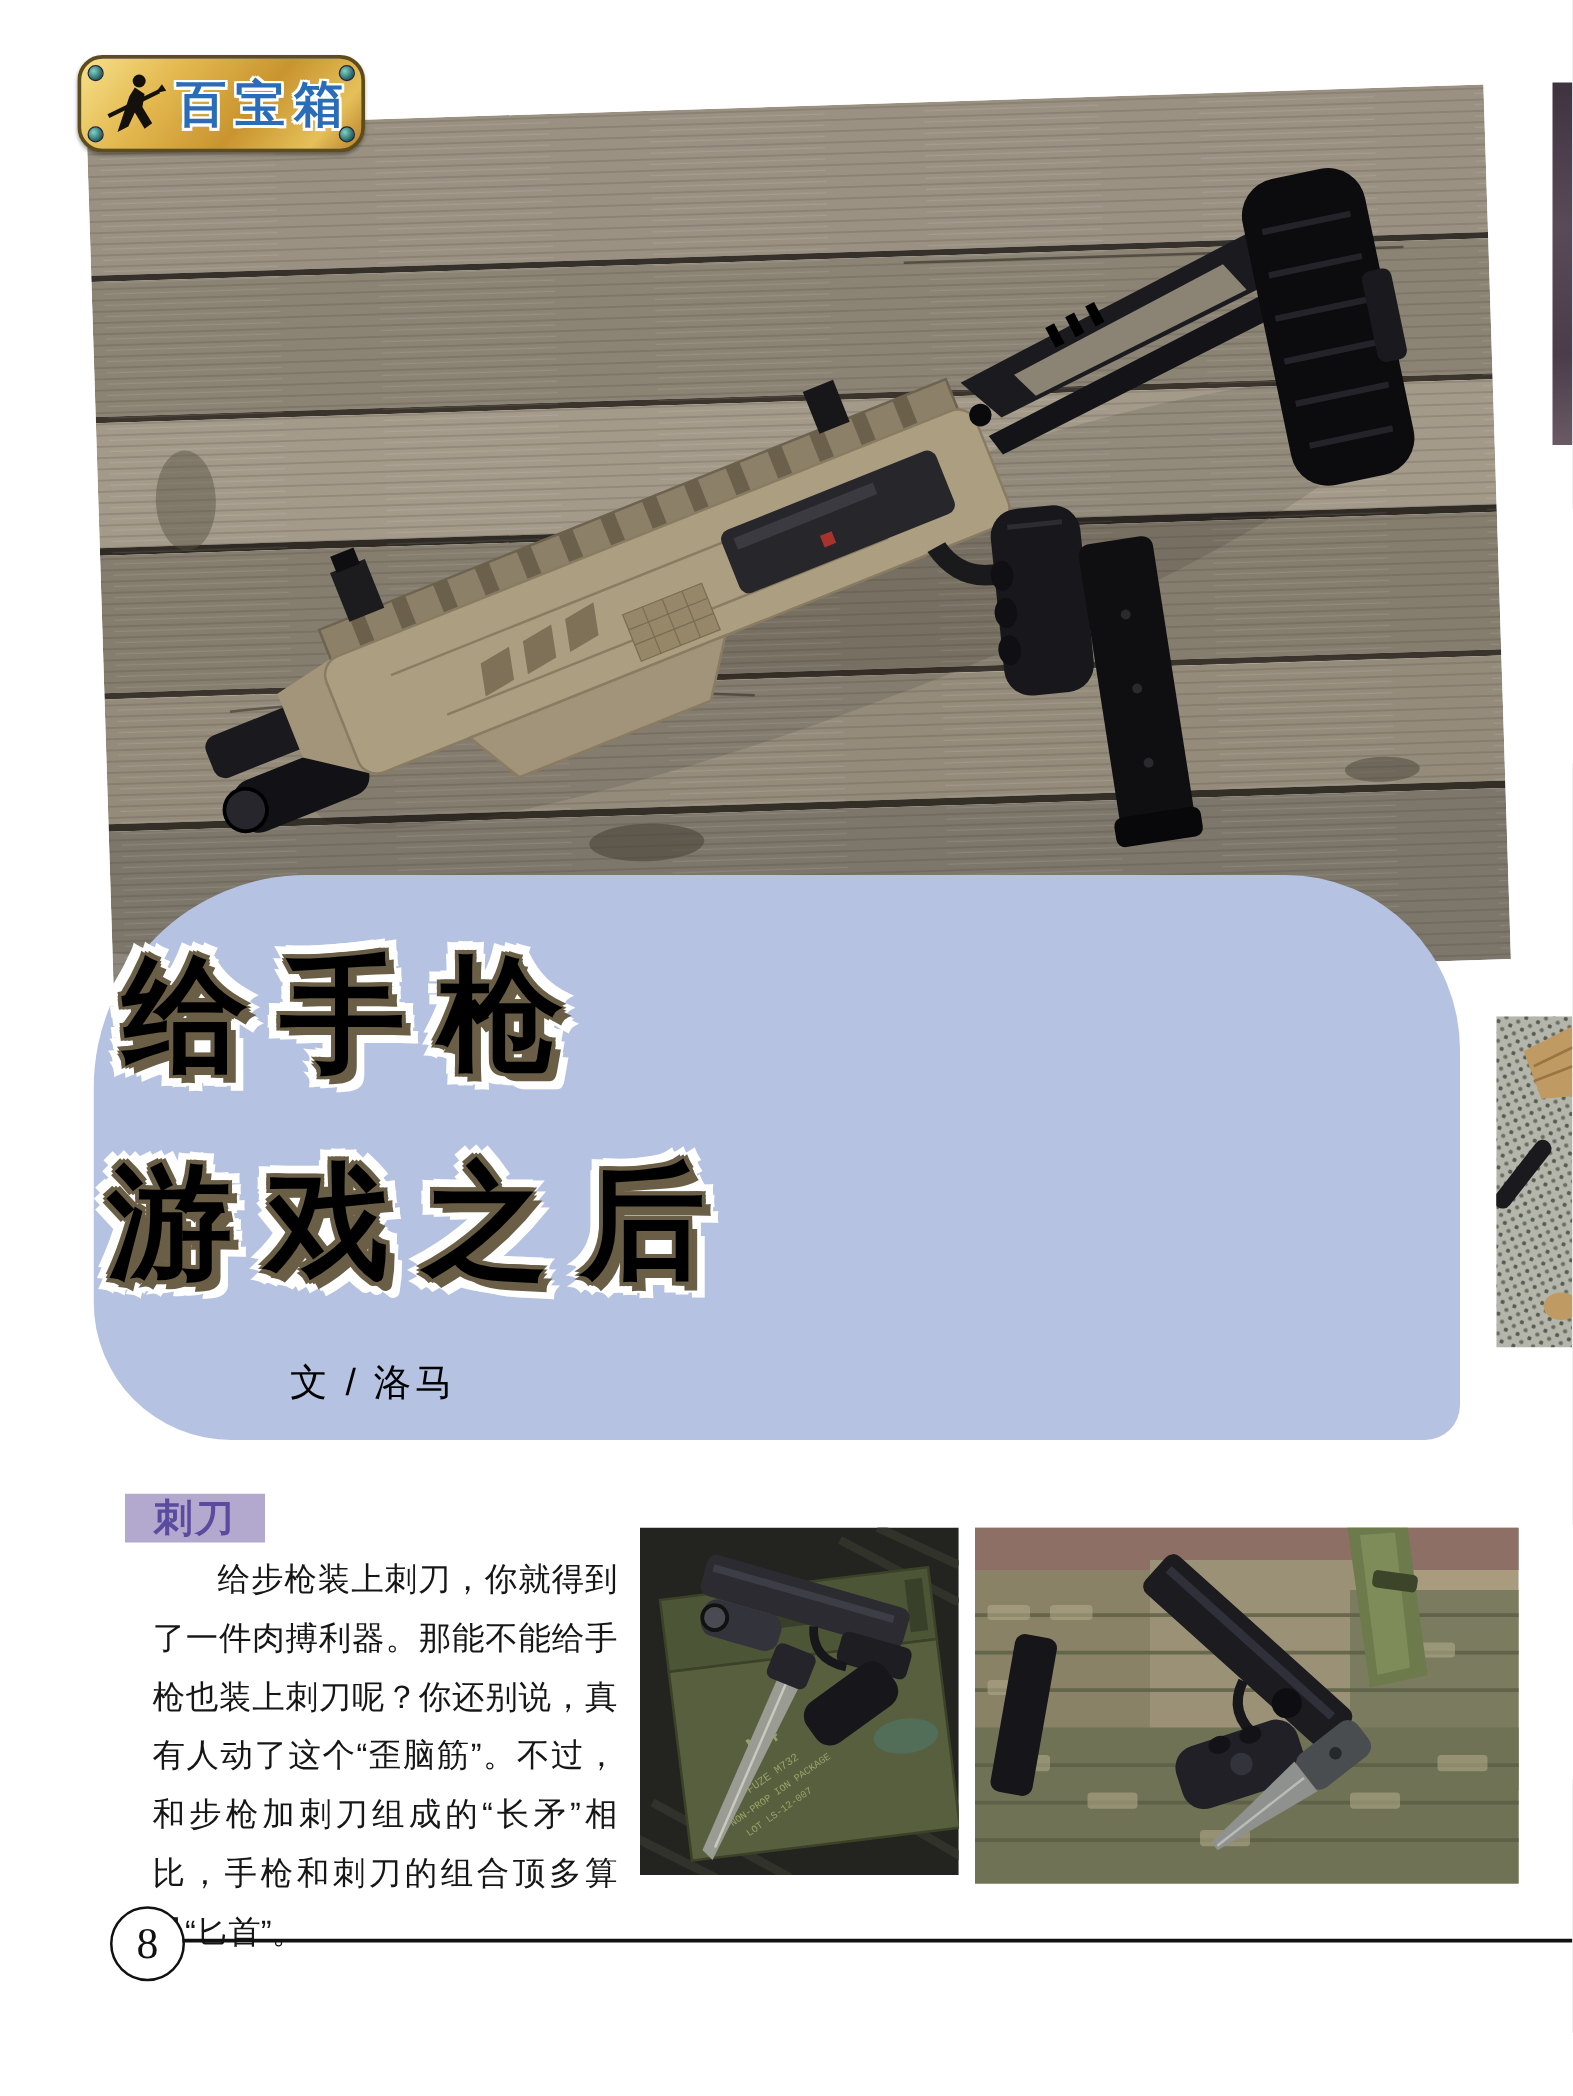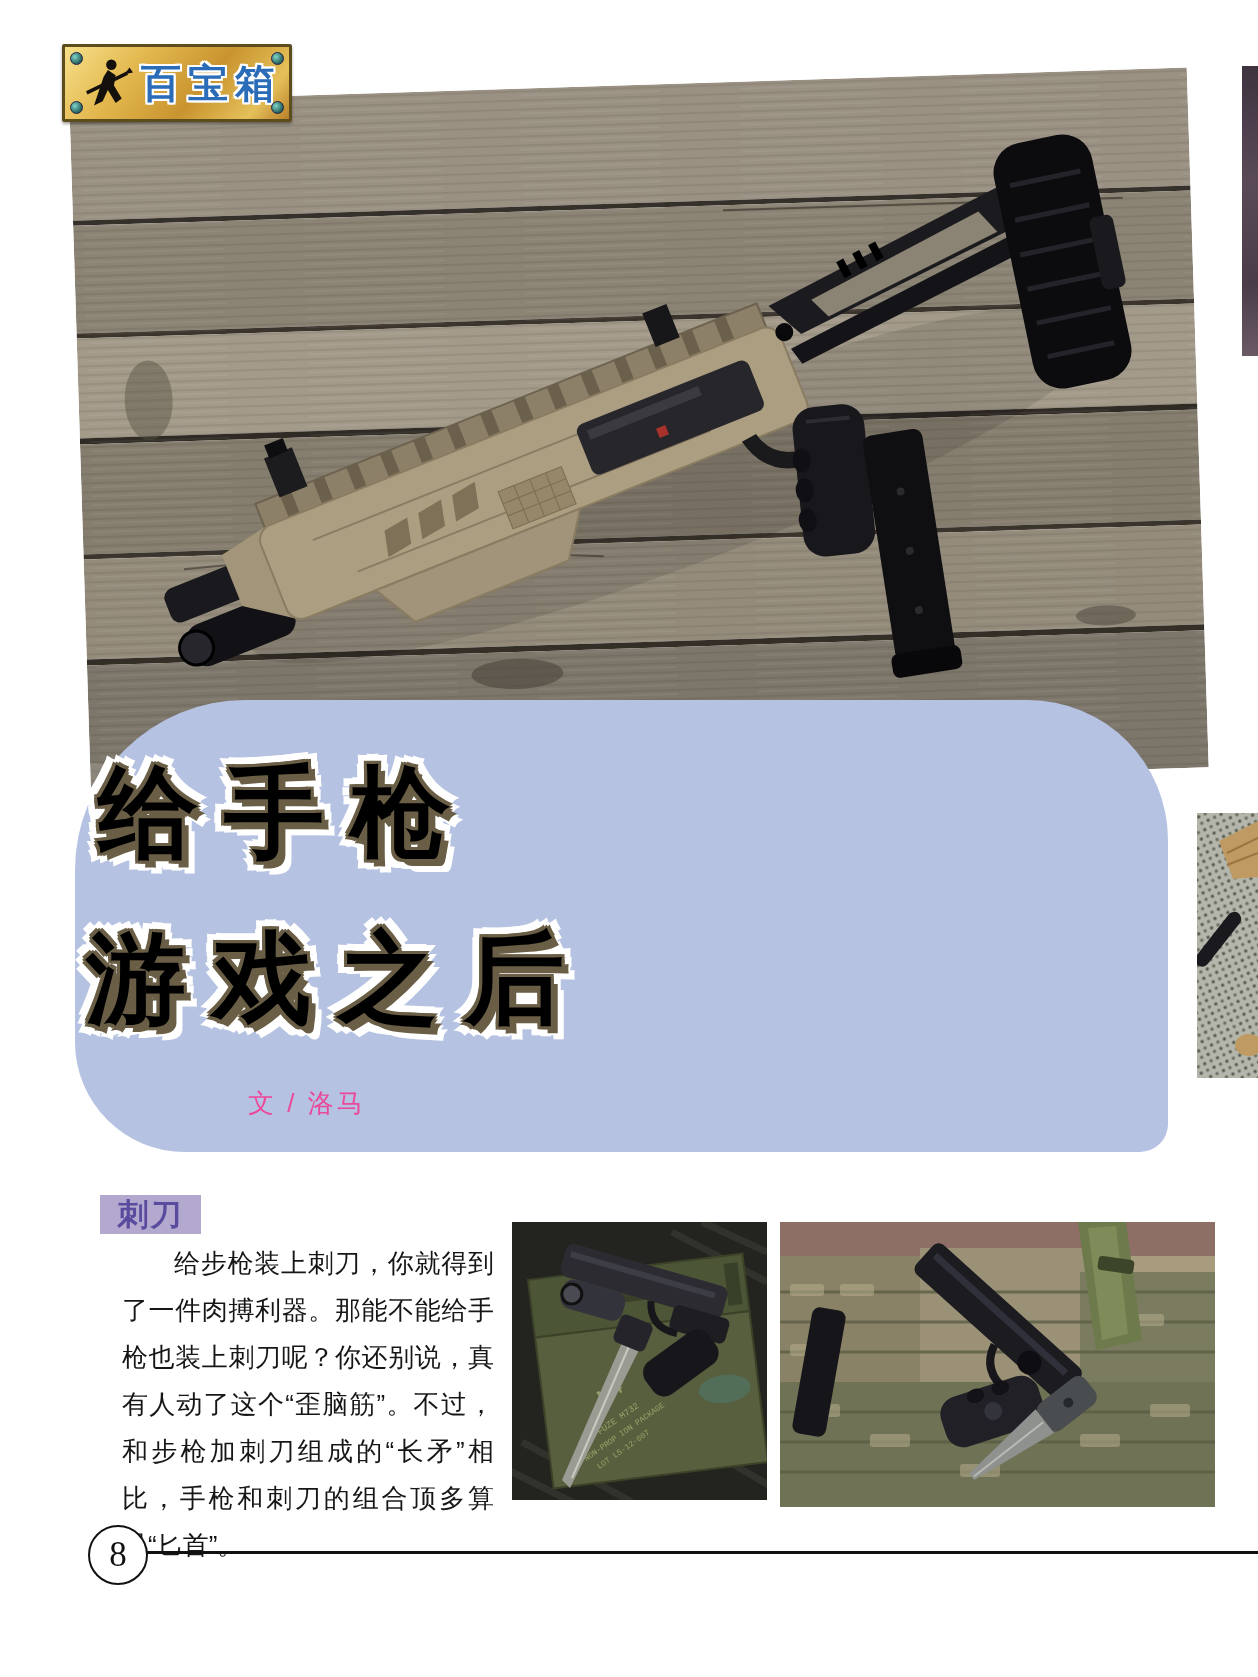--- a/index.html
+++ b/index.html
@@ -3,21 +3,21 @@
 <meta charset="utf-8">
 <style>
   html,body{margin:0;padding:0;background:#e8e8e8;}
   .page{position:relative;width:1258px;height:1677px;background:#ffffff;overflow:hidden;
         font-family:"Liberation Sans",sans-serif;margin:0 auto;}
   .abs{position:absolute;}
 
   
   .badge{left:62px;top:44px;width:224px;height:72px;z-index:6;
          background:linear-gradient(130deg,#f6e08a 0%,#e3b84f 30%,#c9942f 60%,#e5c05a 85%,#b9802a 100%);
-         border:3px solid #5d4c1c;border-radius:2px;box-shadow:0 2px 3px rgba(0,0,0,.35);
+         border:3px solid #5d4c1c;border-radius:20px;box-shadow:0 2px 3px rgba(0,0,0,.35);
          display:flex;align-items:center;}
   .badge .rivet{position:absolute;width:11px;height:11px;border-radius:50%;
          background:radial-gradient(circle at 35% 35%,#7fd3c8,#25605c 70%);border:1px solid #224;}
   .badge-label{font-weight:bold;font-size:40px;color:#2a6cb8;letter-spacing:7px;margin-left:8px;
          text-shadow:-2px 0 0 #fff,2px 0 0 #fff,0 -2px 0 #fff,0 2px 0 #fff,
                      -2px -2px 0 #fff,2px 2px 0 #fff,2px -2px 0 #fff,-2px 2px 0 #fff;}
   .warrior{margin-left:16px;flex:0 0 auto;}
 
   
   .main-photo{left:80px;top:85px;width:1118px;height:700px;z-index:1;
@@ -35,28 +35,28 @@
         line-height:1;white-space:nowrap;
         text-shadow:
           3px 0 0 #6a5f46,-3px 0 0 #6a5f46,0 3px 0 #6a5f46,0 -3px 0 #6a5f46,
           3px 3px 0 #6a5f46,-3px -3px 0 #6a5f46,3px -3px 0 #6a5f46,-3px 3px 0 #6a5f46,
           7px 7px 0 #6a5f46,
           10px 0 0 #ffffff,-10px 0 0 #ffffff,0 10px 0 #ffffff,0 -10px 0 #ffffff,
           9px 9px 0 #ffffff,-9px -9px 0 #ffffff,9px -9px 0 #ffffff,-9px 9px 0 #ffffff,
           13px 13px 0 #ffffff;}
   .title-1{left:98px;top:762px;}
   .title-2{left:86px;top:928px;}
-  .byline{left:248px;top:1086px;z-index:4;font-size:26px;color:#ec4899;letter-spacing:3px;}
+  .byline{left:232px;top:1086px;z-index:4;font-size:30px;color:#000000;letter-spacing:3px;}
 
   .intro{left:700px;top:742px;width:408px;z-index:4;font-family:"Liberation Serif",serif;
          font-size:25px;line-height:47.5px;color:#1c1c1c;text-align:justify;}
   .intro p{margin:0;text-indent:2em;}
 
   
-  .sec-head{left:100px;top:1195px;width:101px;height:39px;z-index:2;background:#b3a8cd;
+  .sec-head{left:100px;top:1195px;width:112px;height:39px;z-index:2;background:#b3a8cd;
             display:flex;align-items:center;justify-content:center;}
   .sec-head span{font-weight:bold;font-size:31px;color:#5b4b9e;letter-spacing:2px;}
   .sec-body{left:122px;top:1240px;width:372px;z-index:2;font-size:26px;line-height:47px;
             color:#161616;text-align:justify;}
   .sec-body p{margin:0;text-indent:2em;}
 
   
   .page-circle{left:88px;top:1525px;width:56px;height:56px;border:2.5px solid #111;border-radius:50%;
                display:flex;align-items:center;justify-content:center;z-index:2;background:#fff;}
   .page-circle span{font-family:"Liberation Serif",serif;font-size:35px;color:#111;}

